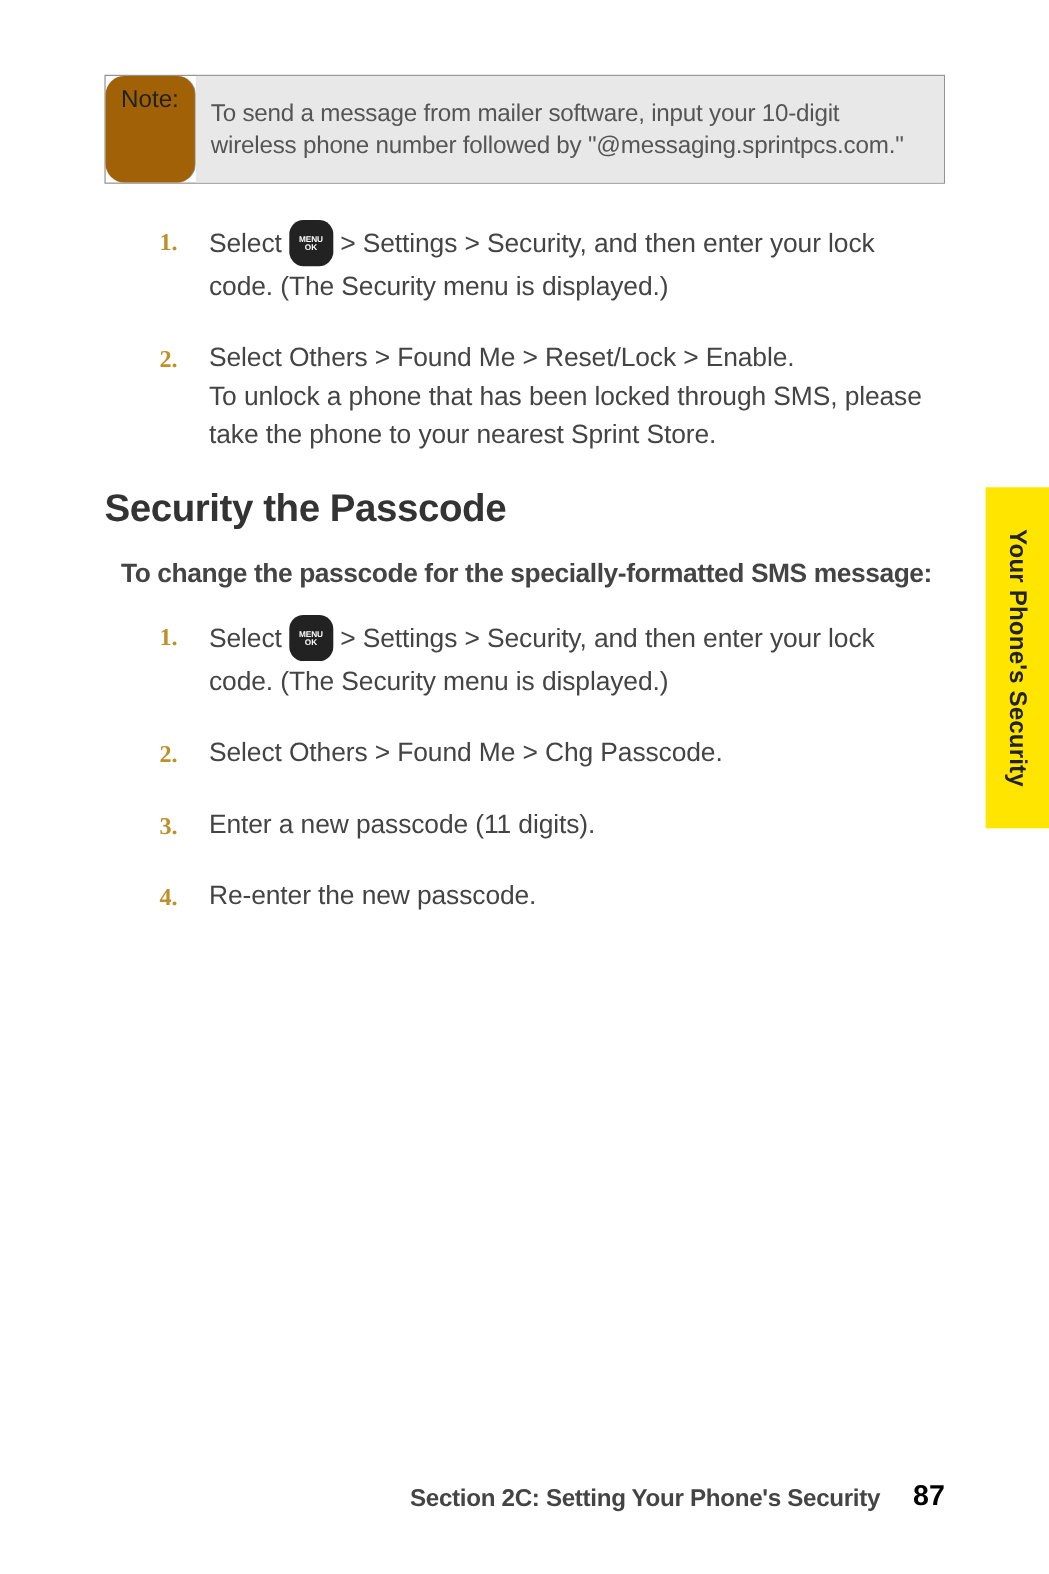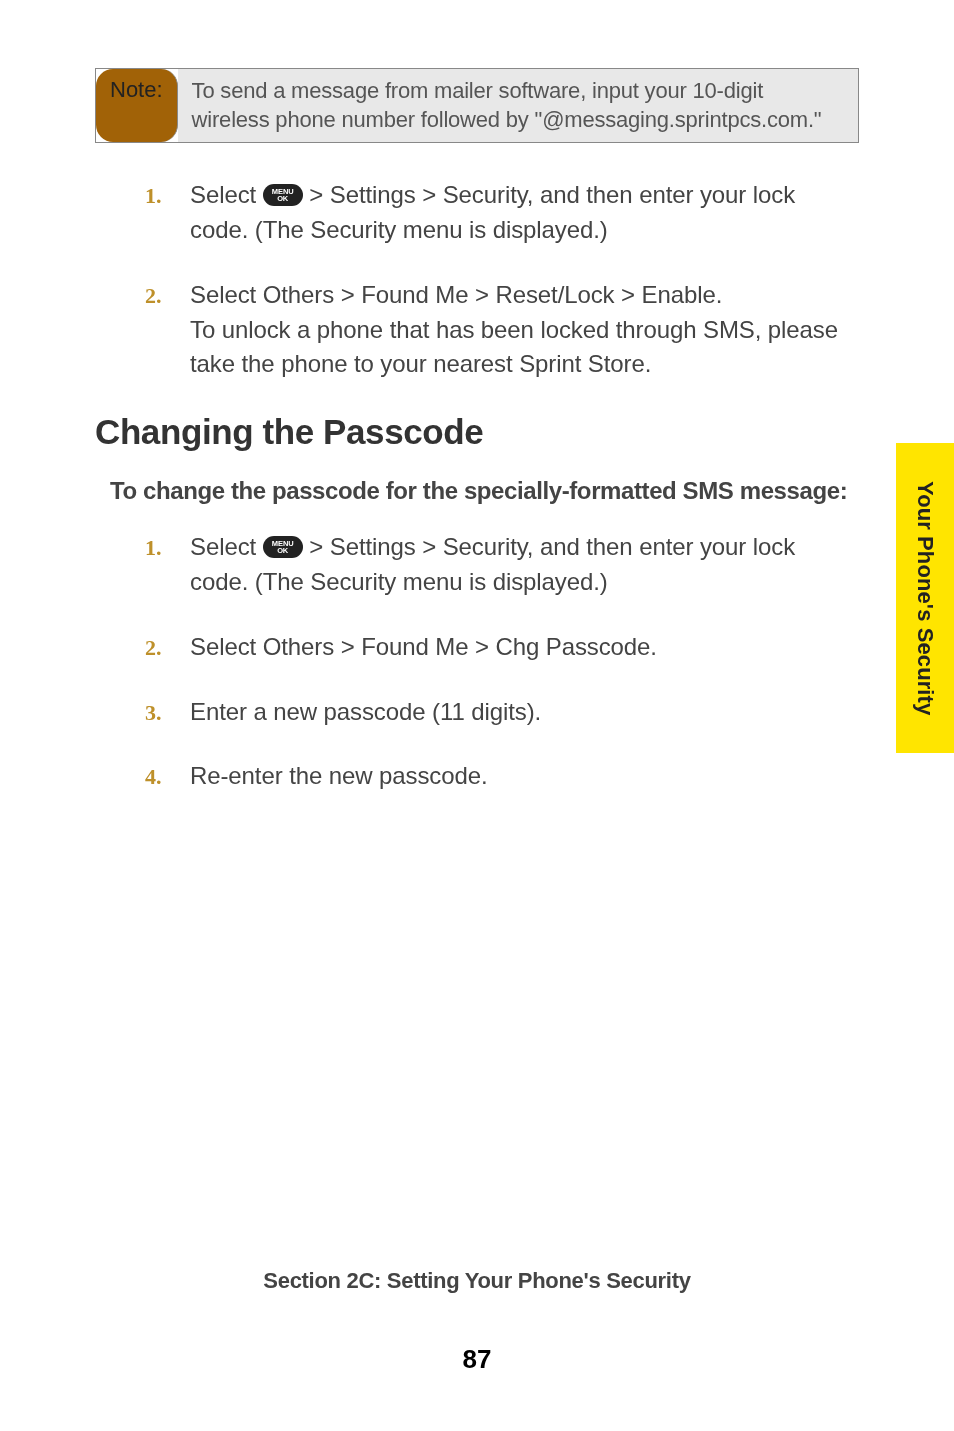--- a/index.html
+++ b/index.html
@@ -36,21 +36,21 @@
       padding: 8px 14px;
       border-right: 1px solid #888;
       flex-shrink: 0;
       border-radius: 17px;
     }
 
     .note-text {
       background: #e8e8e8;
       color: #555;
       font-size: 22px;
-      padding: 8px 14px;
+      padding: 20px 14px;
       line-height: 1.3;
       letter-spacing: -0.2px;
     }
 
     .sub-heading {
       font-weight: bold;
       font-size: 24px;
       color: #444;
       margin-bottom: 25px;
       margin-left: 15px;
@@ -81,21 +81,21 @@
     }
 
     .ol-body {
       flex: 1;
       letter-spacing: -0.1px;
     }
 
     .menu-icon {
       display: inline-flex;
       width: 40px;
-      height: 22px;
+      height: 42px;
       background: #222;
       border-radius: 13px;
       color: #fff;
       align-items: center;
       justify-content: center;
       vertical-align: middle;
       position: relative;
       top: -2px;
     }
 
@@ -138,25 +138,24 @@
       color: #222;
       letter-spacing: 0.1px;
     }
 
     .footer {
       position: absolute;
       bottom: 56px;
       left: 0;
       right: 0;
       display: flex;
-      align-items: center;
+      align-items: flex-end;
       justify-content: flex-end;
       padding: 0 95px;
-      gap: 50px;
-      flex-direction: column;
+      gap: 30px;
     }
 
     .footer-section {
       font-size: 22px;
       font-weight: bold;
       color: #444;
       letter-spacing: -0.3px;
     }
 
     .footer-page {
@@ -193,21 +192,21 @@
     </li>
     <li class="ol-item">
       <span class="ol-num">2.</span>
       <span class="ol-body">
         <span>Select </span><span class="bold">Others &gt; Found Me &gt; Reset/Lock &gt; Enable</span><span>.</span><br>
         <span>To unlock a phone that has been locked through SMS, please take the phone to your nearest Sprint Store.</span>
       </span>
     </li>
   </ol>
 
-  <div class="h2">Changing the Passcode</div>
+  <div class="h2">Security the Passcode</div>
 
   <div class="sub-heading">To change the passcode for the specially-formatted SMS message:</div>
 
   <ol class="ol-list">
     <li class="ol-item">
       <span class="ol-num">1.</span>
       <span class="ol-body">
         <span>Select </span>
         <span class="menu-icon">
           <span class="menu-icon-inner">

